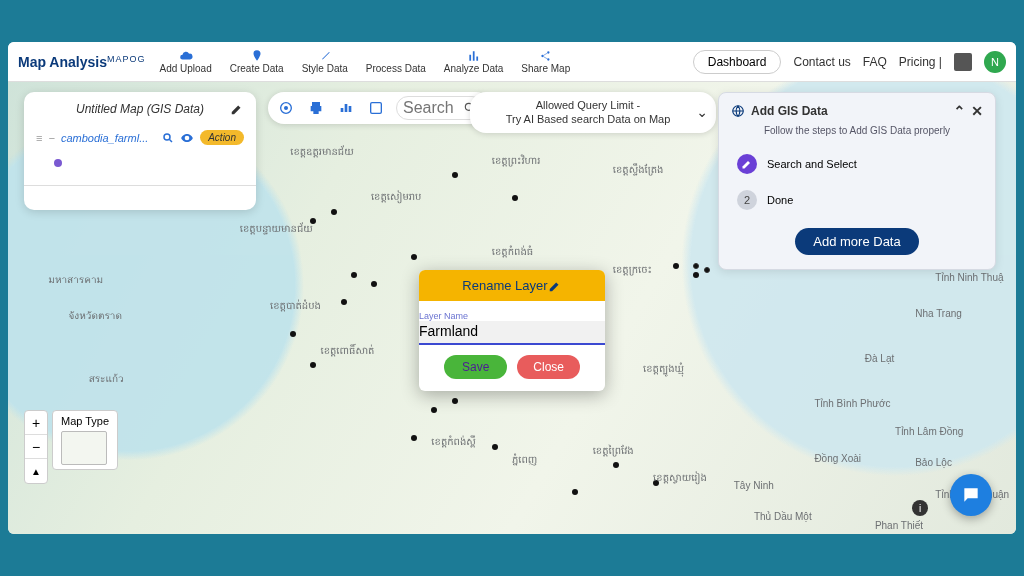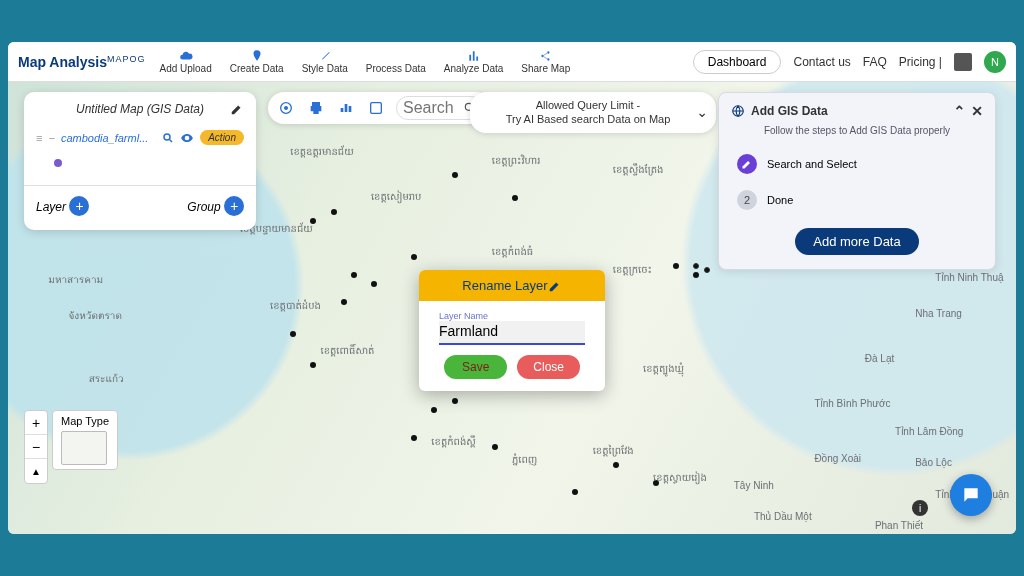--- a/index.html
+++ b/index.html
@@ -55,25 +55,25 @@
   .add-more { display:block; margin:10px auto 0; background:#0b3a7a; color:#fff; border:none; border-radius:16px; padding:6px 18px; font-size:13px; cursor:pointer; }
 
   .zoom-ctrl { position:absolute; left:16px; top:368px; width:24px; background:#fff; border:1px solid #ccc; border-radius:4px; display:flex; flex-direction:column; }
   .zoom-ctrl div { height:24px; display:flex; align-items:center; justify-content:center; font-size:14px; cursor:pointer; border-bottom:1px solid #ddd; }
   .zoom-ctrl div:last-child { border-bottom:none; font-size:10px; }
   .maptype { position:absolute; left:44px; top:368px; background:#fff; border:1px solid #ccc; border-radius:4px; padding:4px 8px; font-size:11px; }
   .maptype .thumb { width:46px; height:34px; border:1px solid #bbb; margin-top:4px; background:#f3f6f0; border-radius:2px; }
 
   .modal { position:absolute; top:228px; left:50%; transform:translateX(-50%); width:186px; background:#fff; border-radius:6px; box-shadow:0 4px 18px rgba(0,0,0,.3); overflow:hidden; }
   .modal-hdr { background:#f5b400; color:#0b3a7a; font-size:13px; font-weight:500; padding:8px; text-align:center; display:flex; align-items:center; justify-content:center; }
-  .modal-body { padding:10px 20px 12px; }
+  .modal-body { padding:10px 0 12px; }
   .field-label { font-size:9px; color:#6b74d1; }
   .text-input { width:100%; border:none; border-bottom:2px solid #3b49d1; outline:none; font-size:14px; padding:2px 0 4px; background:#f1f1f1; }
   .modal-btns { display:flex; gap:10px; justify-content:center; margin-top:10px; }
-  .btn-save { background:#49b53a; color:#7f1d1d; border:none; border-radius:14px; padding:5px 18px; font-size:12px; cursor:pointer; }
+  .btn-save { background:#49b53a; color:#4c1d95; border:none; border-radius:14px; padding:5px 18px; font-size:12px; cursor:pointer; }
   .btn-close { background:#e85c5c; color:#fff; border:none; border-radius:14px; padding:5px 16px; font-size:12px; cursor:pointer; }
 
   .fab { position:absolute; right:24px; bottom:18px; width:42px; height:42px; border-radius:50%; background:#1e7fe0; display:flex; align-items:center; justify-content:center; cursor:pointer; box-shadow:0 3px 10px rgba(0,0,0,.3); }
   .info-dot { position:absolute; right:88px; bottom:18px; width:16px; height:16px; border-radius:50%; background:#333; color:#fff; font-size:10px; display:flex; align-items:center; justify-content:center; cursor:pointer; }
   .close-x { cursor:pointer; font-size:14px; color:#333; }
   svg { display:block; }
 </style>
 </head>
 <body>
 
@@ -217,24 +217,20 @@
       </span>
       <span class="mini-ico">
         <svg width="14" height="14" viewBox="0 0 24 24" fill="#2a6fd6">
             <path d="M12 5c5 0 9 4 10 7-1 3-5 7-10 7S3 15 2 12c1-3 5-7 10-7zm0 3a4 4 0 100 8 4 4 0 000-8z"></path>
           </svg>
       </span>
       <span class="action-chip">Action</span>
     </div>
     <div class="sym-row"><span class="sym-dot"></span></div>
     <div class="divider"></div>
-    <div class="bot-row">
-      <span><span>Layer</span> <span class="plus-btn">+</span></span>
-      <span><span>Group</span> <span class="plus-btn">+</span></span>
-    </div>
   </div>
 
   <div class="top-tools">
     <span class="tool">
         <svg width="16" height="16" viewBox="0 0 24 24" fill="none" stroke="#2a6fd6" stroke-width="2">
           <circle cx="12" cy="12" r="8"></circle>
           <circle cx="12" cy="12" r="2" fill="#2a6fd6"></circle>
         </svg>
       </span>
     <span class="tool">

